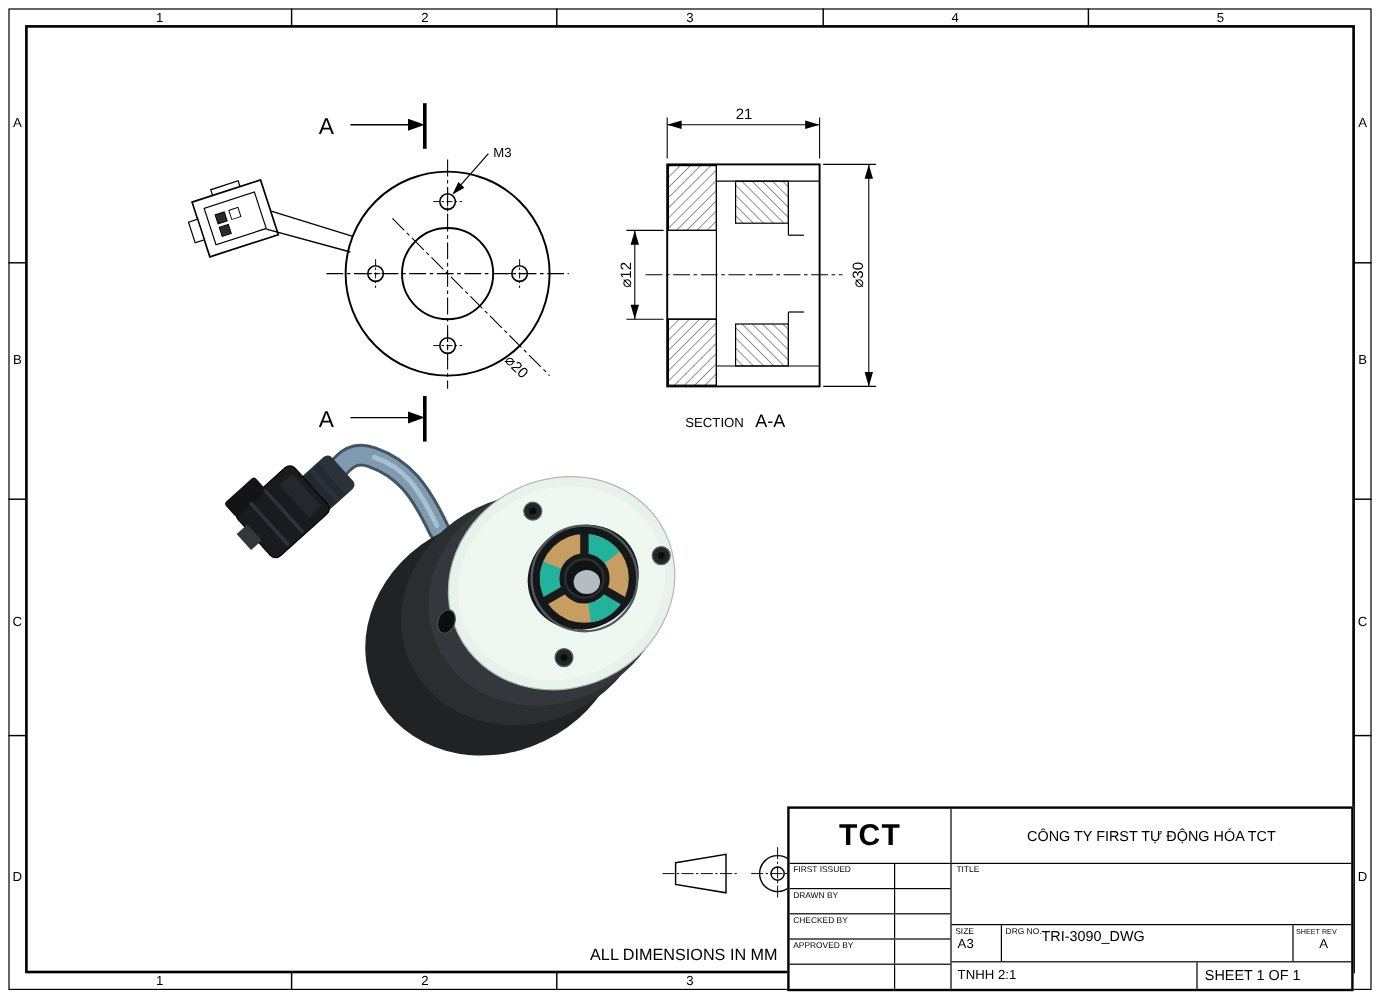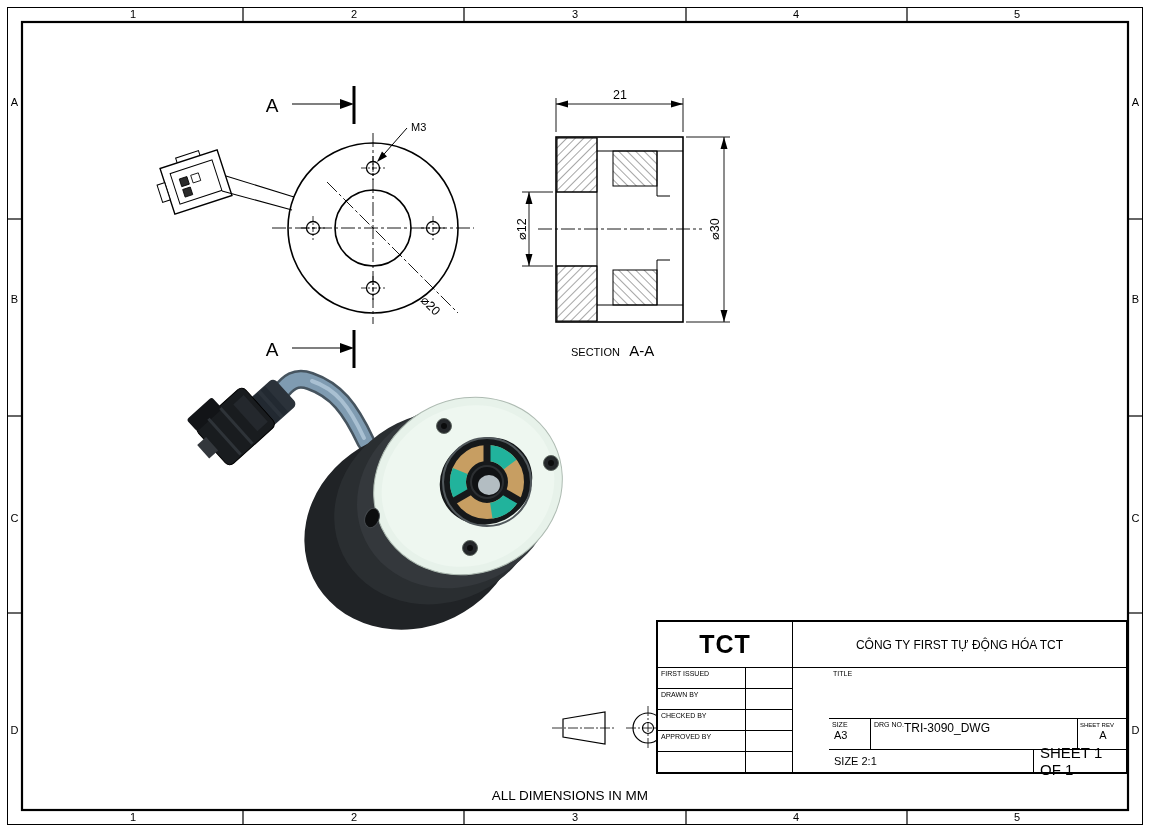--- a/index.html
+++ b/index.html
@@ -5,48 +5,48 @@
   html,body{margin:0;padding:0;background:#ffffff;}
   .sheet{
     position:relative;width:1150px;height:832px;background:#fff;
     font-family:"Liberation Sans","DejaVu Sans",sans-serif;color:#000;overflow:hidden;
   }
   .sheet svg{position:absolute;left:0;top:0;}
   svg text{fill:#000;font-family:"Liberation Sans","DejaVu Sans",sans-serif;}
 
   
   .titleblock{
-    position:absolute;left:656px;top:620px;width:472px;height:154px;
+    position:absolute;left:656px;top:672px;width:472px;height:154px;
     border:2px solid #000;box-sizing:border-box;background:#fff;
     display:flex;flex-direction:column;
   }
   .tb-row1{display:flex;height:45px;border-bottom:1px solid #000;flex:none;}
   .tb-logo{width:134px;border-right:1px solid #000;display:flex;align-items:center;justify-content:center;
     font-size:25px;font-weight:bold;letter-spacing:1px;}
   .tb-company{flex:1;display:flex;align-items:center;justify-content:center;font-size:12px;white-space:nowrap;}
-  .tb-main{flex:1;display:flex;min-height:0;gap:36px;}
+  .tb-main{flex:1;display:flex;min-height:0;}
   .tb-left{width:134px;border-right:1px solid #000;display:flex;flex-direction:column;}
   .tb-apr{flex:1;display:flex;border-bottom:1px solid #000;min-height:0;}
   .tb-apr.last{border-bottom:none;}
   .tb-apr .lbl{width:88px;border-right:1px solid #000;font-size:7px;padding:2px 0 0 3px;box-sizing:border-box;}
   .tb-apr .val{flex:1;}
   .tb-right{flex:1;display:flex;flex-direction:column;}
   .tb-title-cell{height:51px;border-bottom:1px solid #000;padding:2px 0 0 4px;box-sizing:border-box;flex:none;}
   .tb-small{font-size:7px;display:block;line-height:8px;}
   .tb-info{height:30px;display:flex;border-bottom:1px solid #000;flex:none;}
   .tb-size{width:42px;border-right:1px solid #000;padding:2px 0 0 3px;box-sizing:border-box;display:flex;flex-direction:column;}
   .tb-size .tb-val{font-size:11px;padding-left:2px;}
   .tb-drg{flex:1;border-right:1px solid #000;padding:2px 0 0 3px;box-sizing:border-box;display:flex;}
   .tb-drg .tb-val{font-size:12px;text-align:center;}
   .tb-rev{width:48px;padding:2px 0 0 2px;box-sizing:border-box;display:flex;flex-direction:column;}
   .tb-rev .tb-small{font-size:6px;}
   .tb-rev .tb-val{font-size:11px;text-align:center;}
   .tb-bottom{flex:1;display:flex;min-height:0;}
   .tb-scale{width:205px;border-right:1px solid #000;font-size:11px;display:flex;align-items:center;padding-left:5px;box-sizing:border-box;}
-  .tb-sheet{flex:1;font-size:15px;display:flex;align-items:center;padding-left:6px;}
+  .tb-sheet{flex:1;font-size:12px;display:flex;align-items:center;padding-left:6px;}
 </style>
 </head>
 <body>
 
 <div class="sheet">
 
 <svg width="1150" height="832" viewBox="0 0 1150 832">
   <defs>
     <pattern id="h1" patternUnits="userSpaceOnUse" width="6" height="6" patternTransform="rotate(45)">
       <line x1="0" y1="0" x2="0" y2="6" stroke="#000" stroke-width="0.7"></line>
@@ -340,20 +340,20 @@
         <div class="tb-drg">
           <span class="tb-small">DRG NO.</span>
           <span class="tb-val">TRI-3090_DWG</span>
         </div>
         <div class="tb-rev">
           <span class="tb-small">SHEET REV</span>
           <span class="tb-val">A</span>
         </div>
       </div>
       <div class="tb-bottom">
-        <div class="tb-scale">SIZE 2:1</div>
+        <div class="tb-scale">TNHH 2:1</div>
         <div class="tb-sheet">SHEET 1 OF 1</div>
       </div>
     </div>
   </div>
 </div>
 
 </div>
 
 </body></html>

